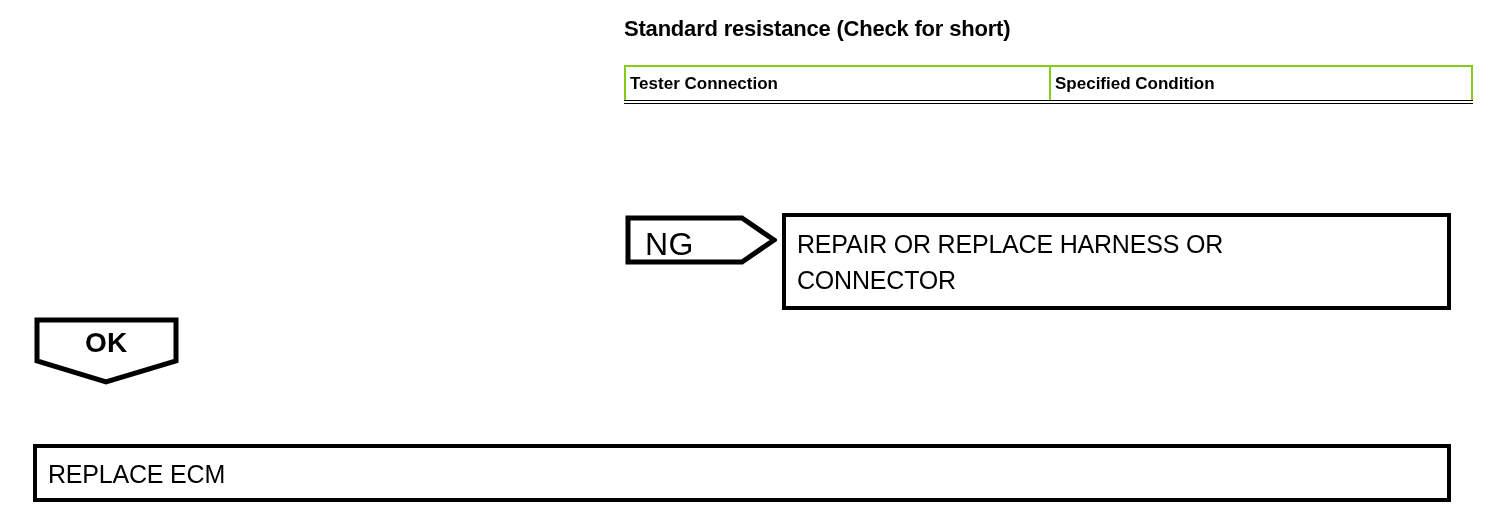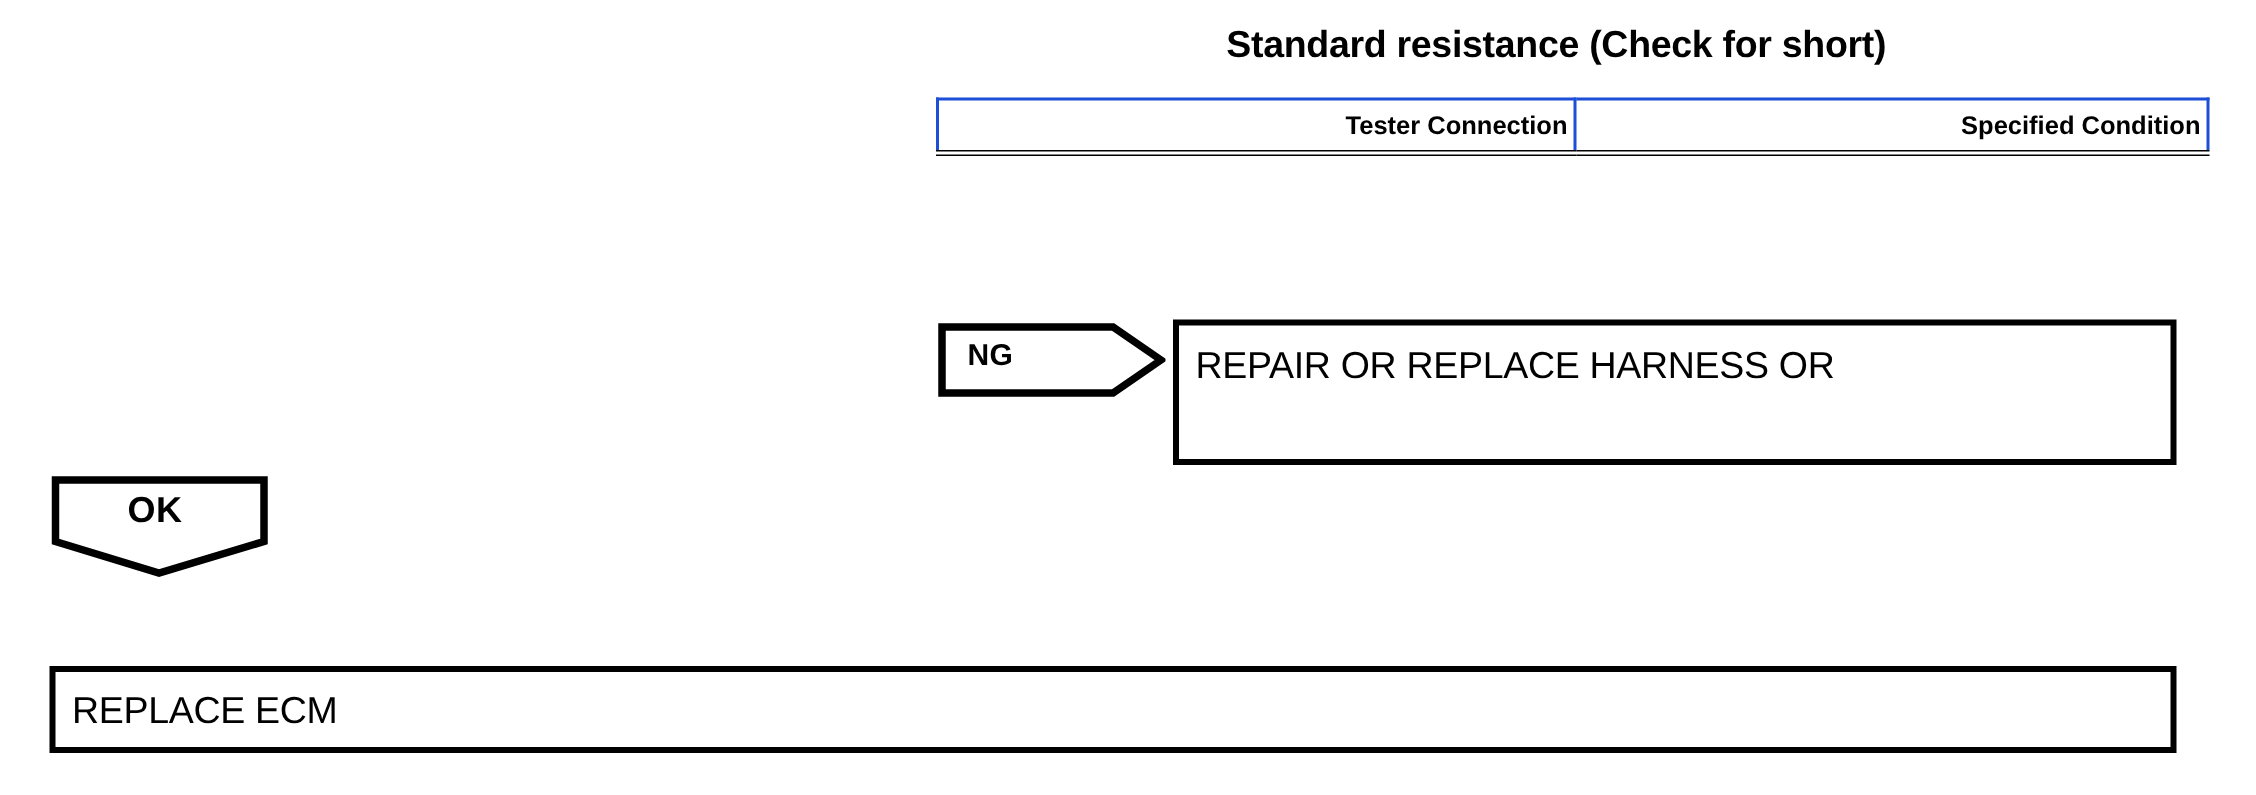--- a/index.html
+++ b/index.html
@@ -16,39 +16,39 @@
     color: #000000;
     overflow: hidden;
   }
 
   
   #table-title {
     position: absolute;
     left: 624px;
     top: 16px;
     width: 827px;
-    text-align: center;
-    font-size: 25px;
+    text-align: left;
+    font-size: 22px;
     font-weight: bold;
     letter-spacing: -0.2px;
     white-space: nowrap;
   }
 
   
   #resistance-table {
     position: absolute;
     left: 624px;
     top: 65px;
     width: 827px;
     border-collapse: collapse;
     table-layout: fixed;
   }
   #resistance-table td {
-    border: 2px solid #1d4ed8;
-    text-align: right;
+    border: 2px solid #84cc16;
+    text-align: left;
     font-size: 17px;
     font-weight: bold;
     height: 34px;
     padding: 0 4px;
     vertical-align: middle;
     white-space: nowrap;
   }
   #resistance-table .col-left  { width: 415px; }
   #resistance-table .col-right { width: 412px; }
   #resistance-table tr.header-row td {
@@ -67,22 +67,22 @@
     left: 625px;
     top: 215px;
     width: 152px;
     height: 50px;
   }
   #ng-arrow svg { display: block; }
   #ng-label {
     position: absolute;
     left: 645px;
     top: 226px;
-    font-size: 20px;
-    font-weight: bold;
+    font-size: 32px;
+    font-weight: normal;
     letter-spacing: 0.3px;
   }
 
   
   #repair-box {
     position: absolute;
     left: 782px;
     top: 213px;
     width: 669px;
     height: 97px;
@@ -106,21 +106,21 @@
     left: 34px;
     top: 317px;
     width: 145px;
     height: 68px;
   }
   #ok-arrow svg { display: block; }
   #ok-label {
     position: absolute;
     left: 85px;
     top: 327px;
-    font-size: 24px;
+    font-size: 28px;
     font-weight: bold;
     letter-spacing: 0.3px;
   }
 
   
   #ecm-box {
     position: absolute;
     left: 33px;
     top: 420px;
     width: 1418px;
@@ -156,20 +156,21 @@
 <div id="ng-arrow">
   <svg width="152" height="50" viewBox="0 0 152 50">
     <polygon points="3,3 117,3 149,25 117,47 3,47" fill="#ffffff" stroke="#000000" stroke-width="5" stroke-linejoin="miter"></polygon>
   </svg>
 </div>
 <div id="ng-label">NG</div>
 
 <div id="repair-box">
   <div class="box-text">
     <div>REPAIR OR REPLACE HARNESS OR</div>
+    <div>CONNECTOR</div>
   </div>
 </div>
 
 <div id="ok-arrow">
   <svg width="145" height="68" viewBox="0 0 145 68">
     <polygon points="3,3 142,3 142,44 72,65 3,44" fill="#ffffff" stroke="#000000" stroke-width="5" stroke-linejoin="miter"></polygon>
   </svg>
 </div>
 <div id="ok-label">OK</div>
 

